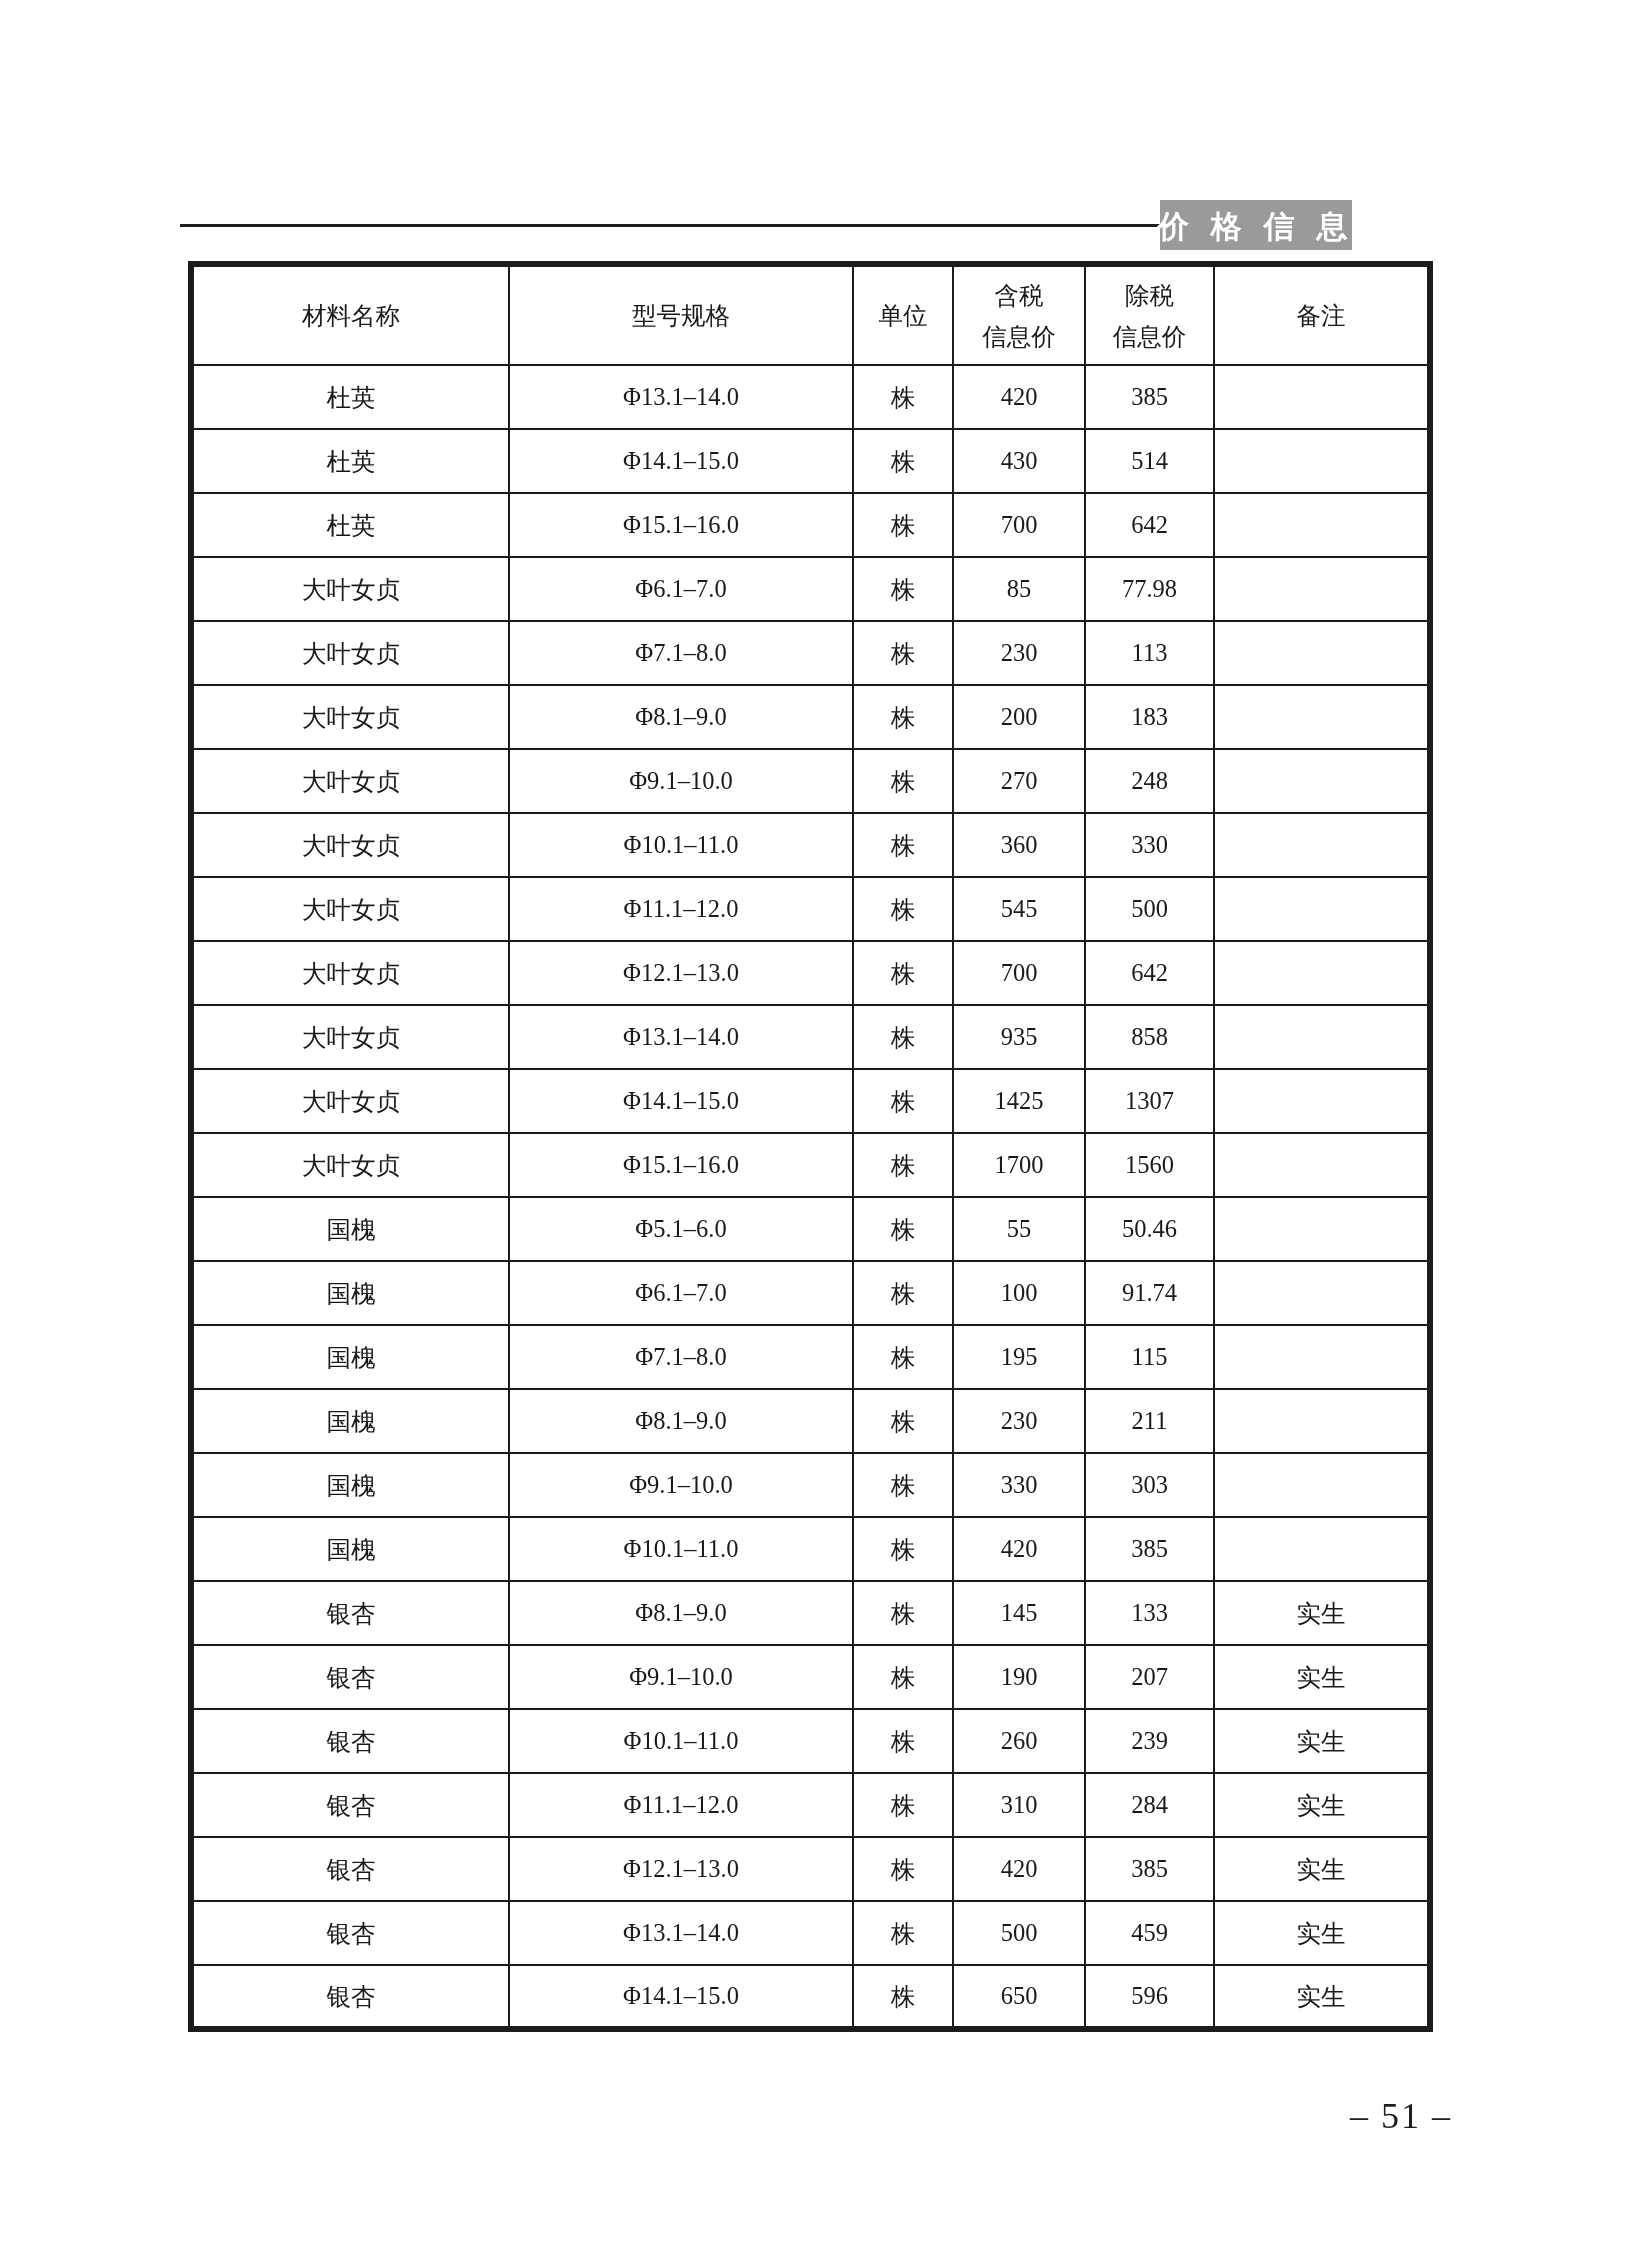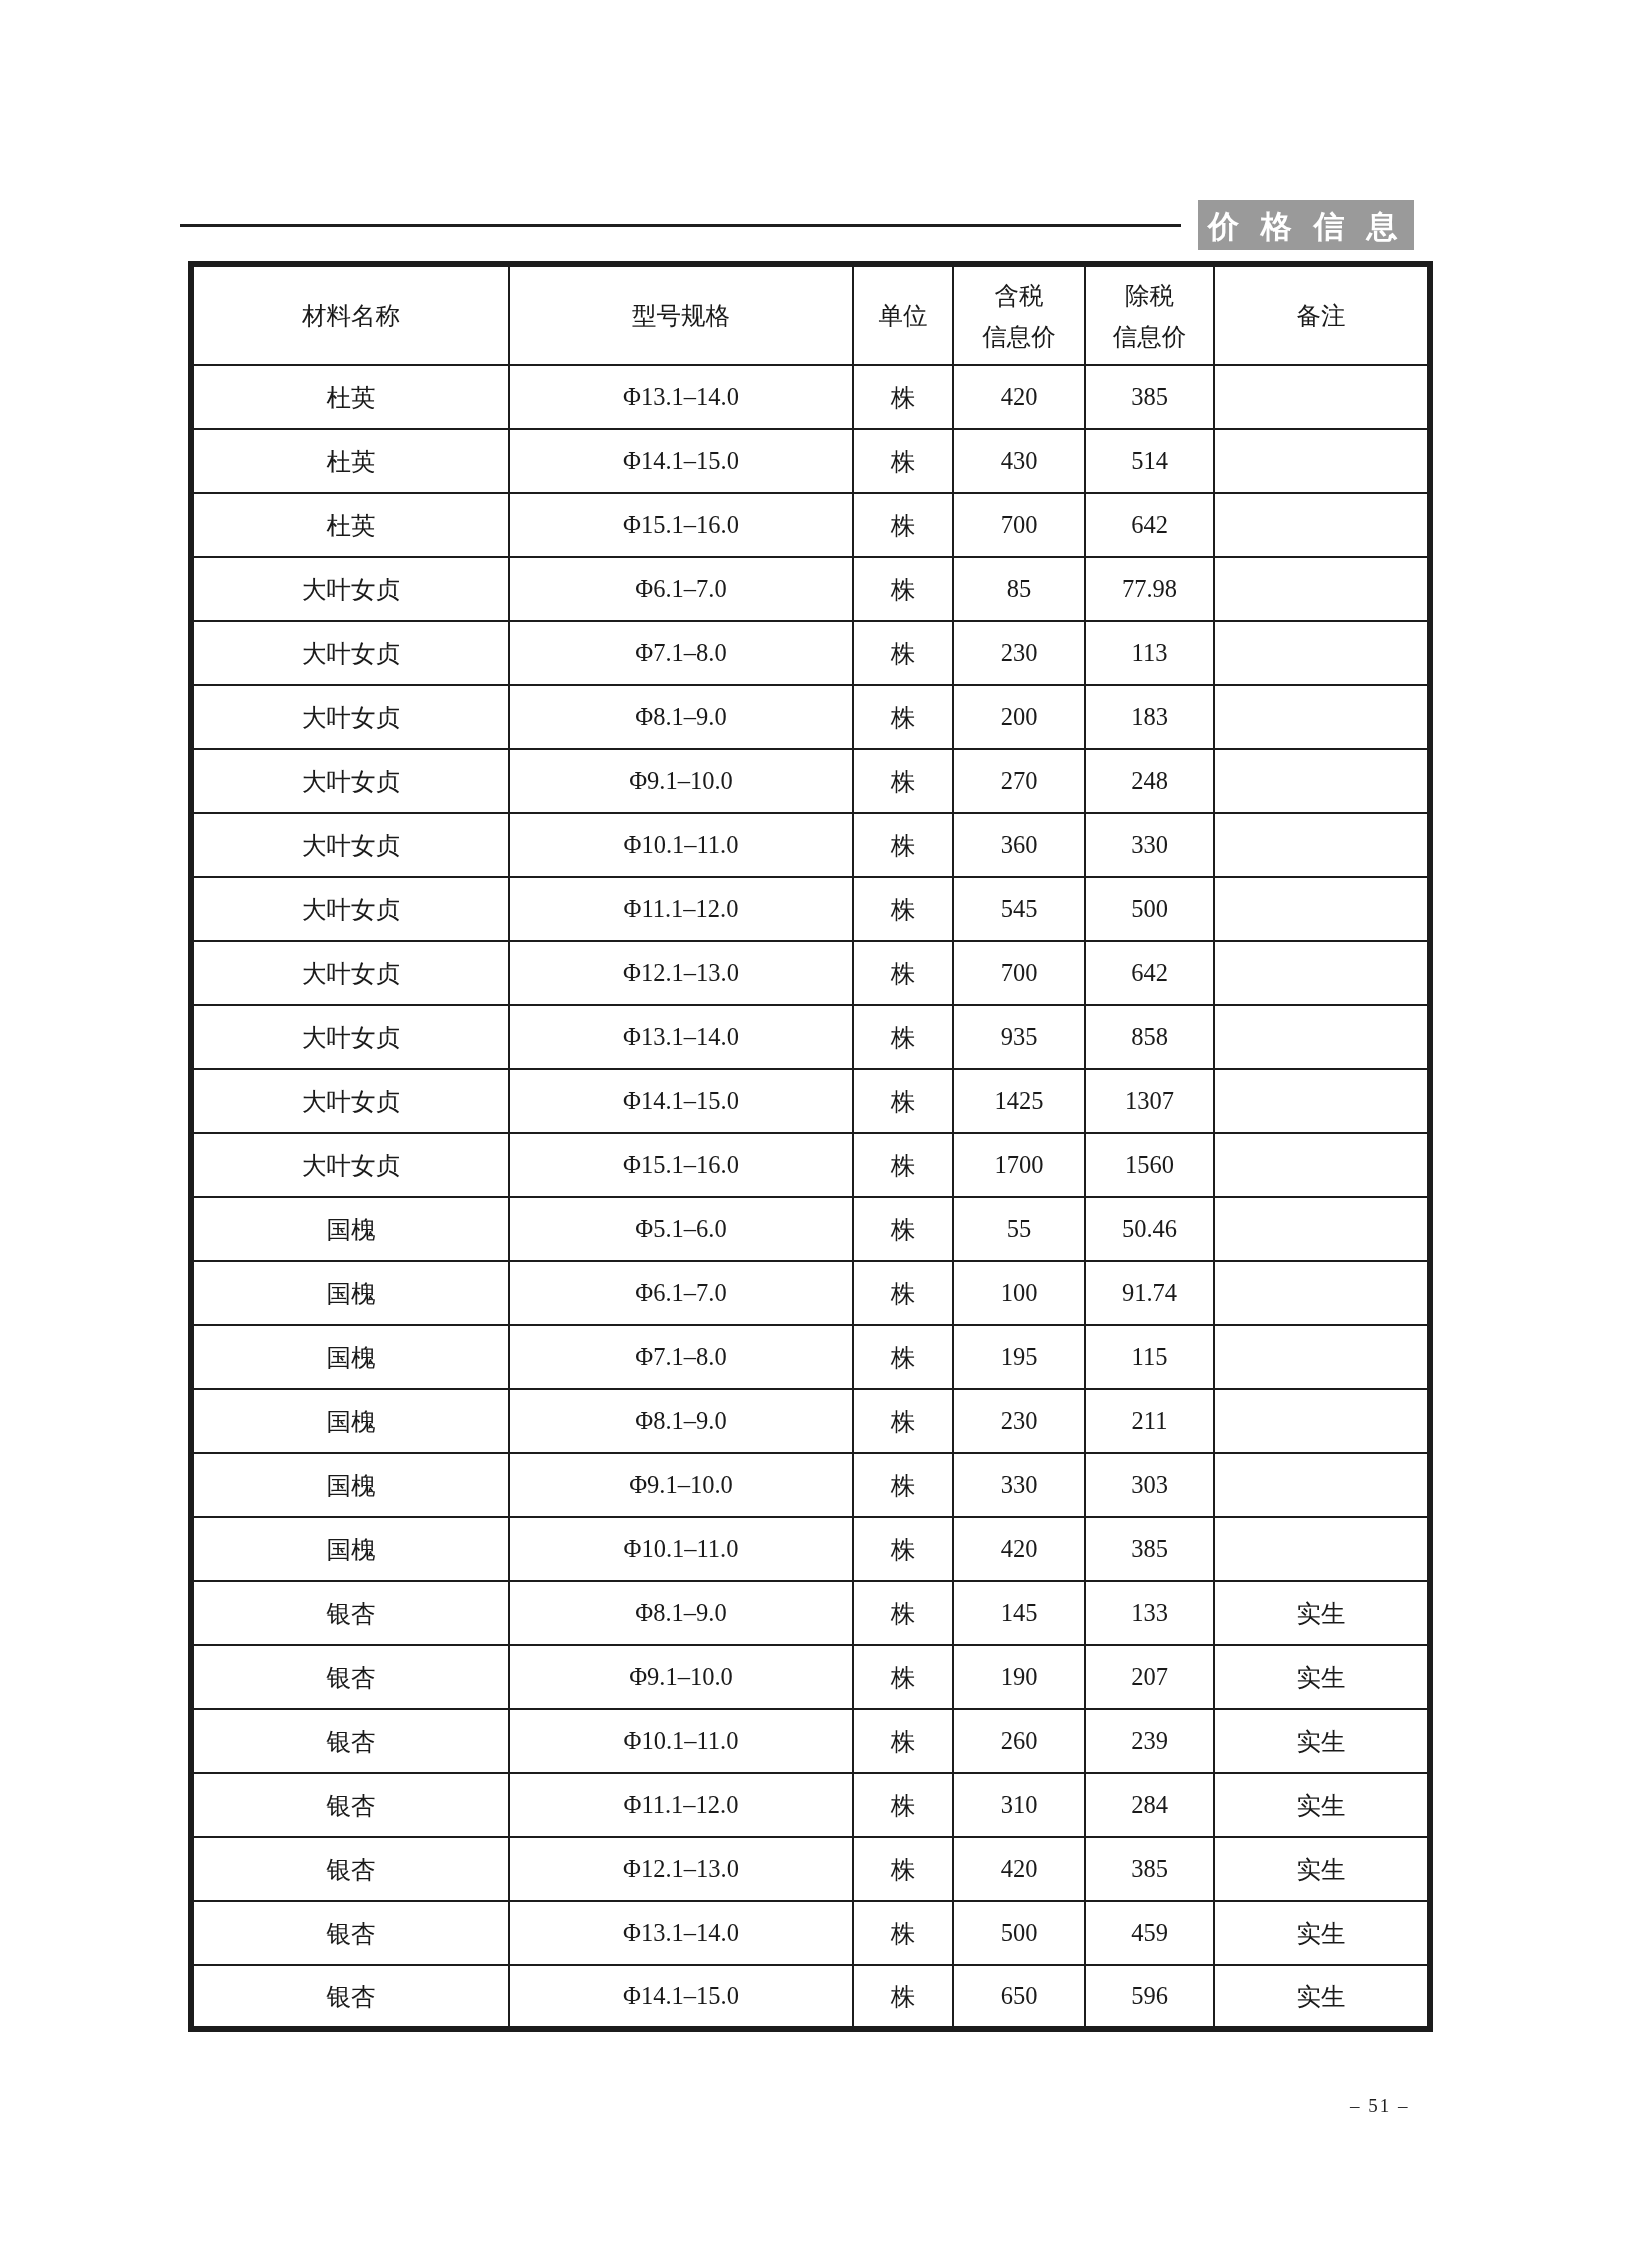--- a/index.html
+++ b/index.html
@@ -9,22 +9,22 @@
     position:relative;
     font-family:"Liberation Serif","DejaVu Serif",serif;
     color:#1a1a1a;
     overflow:hidden;
   }
   .top-rule {
     position:absolute; left:180px; top:224px;
     width:1001px; height:2.7px; background:#1f1f1f;
   }
   .header-badge {
-    position:absolute; left:1198px; top:200px;
-    width:216px; height:50px;
+    position:absolute; left:1160px; top:200px;
+    width:192px; height:50px;
     background:#9a9a9a;
     display:flex; align-items:center; justify-content:center;
   }
   .header-badge .badge-text {
     color:#ffffff;
     font-family:"Liberation Sans","DejaVu Sans",sans-serif;
     font-weight:700;
     font-size:31px;
     letter-spacing:6.6px;
     white-space:pre;
@@ -52,21 +52,21 @@
   .price-table tbody tr { height:64px; }
   .price-table th .hline { line-height:41px; }
   col.c1 { width:318px; }
   col.c2 { width:344px; }
   col.c3 { width:100px; }
   col.c4 { width:132px; }
   col.c5 { width:129px; }
   col.c6 { width:216px; }
   .page-number {
     position:absolute; left:1350px; top:2095px;
-    font-size:19px;
+    font-size:36px;
     letter-spacing:2px;
     white-space:pre;
     color:#1f1f1f;
   }
 </style>
 </head>
 <body>
 
 <div class="page-root">
 

